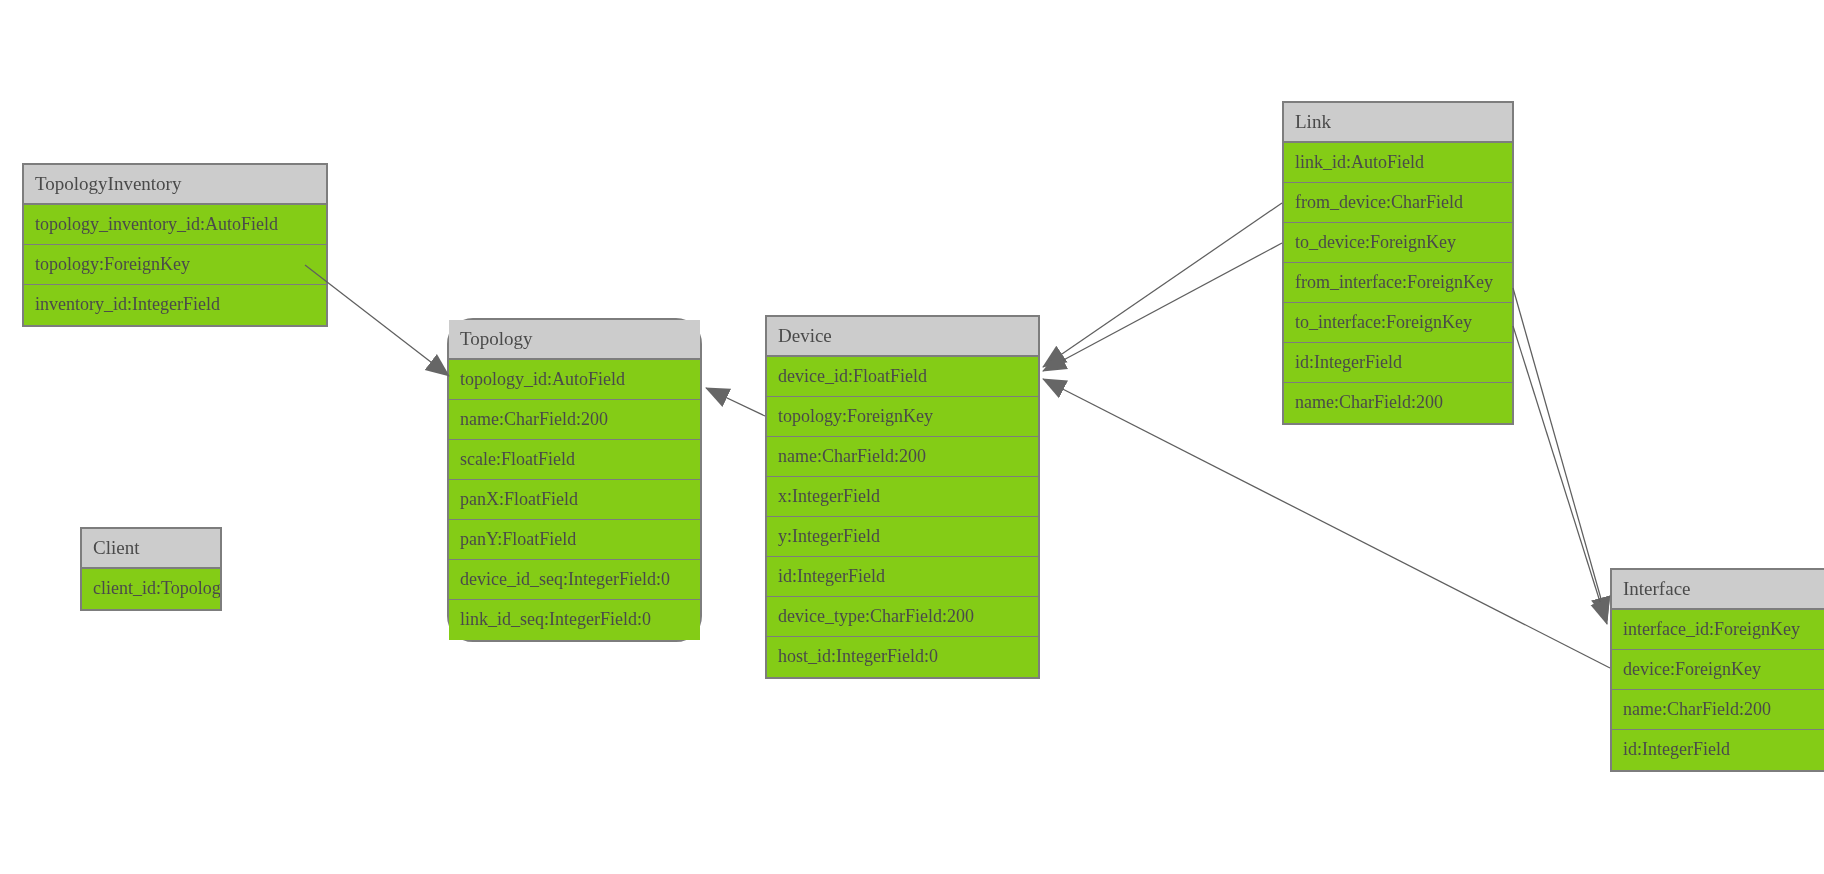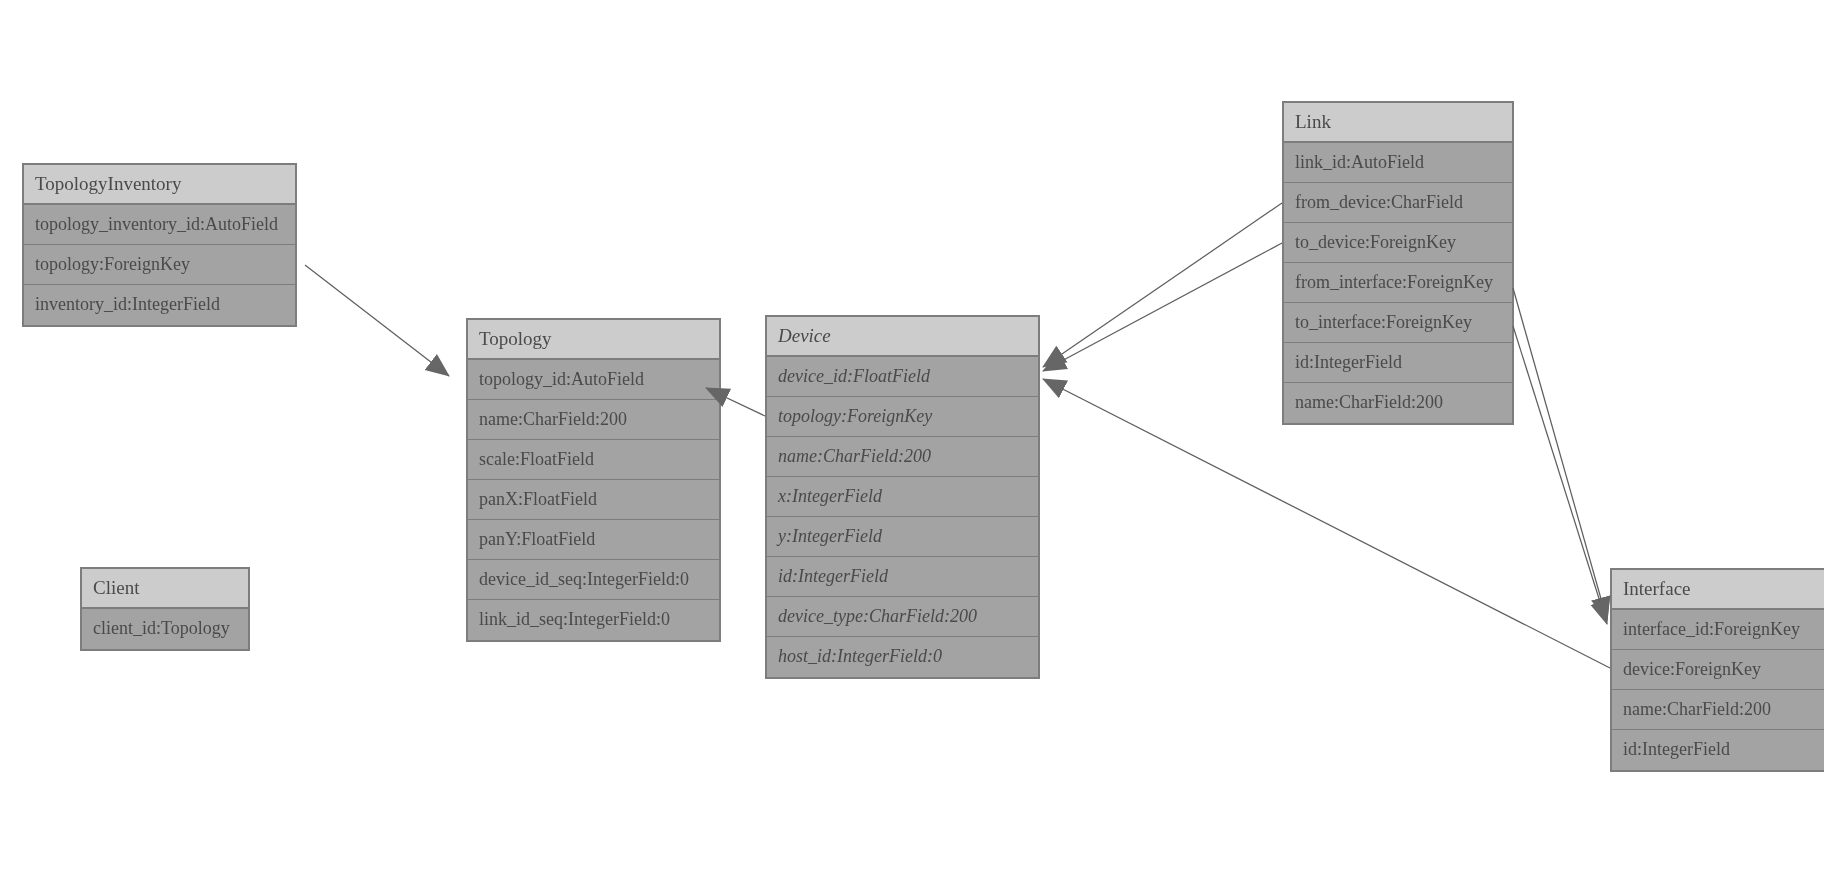--- a/index.html
+++ b/index.html
@@ -40,21 +40,21 @@
     overflow: hidden;
   }
   .entity-row {
     height: 40px;
     line-height: 39px;
     padding-left: 11px;
     font-size: 18px;
     color: #4a4a4a;
     border-bottom: 1px solid #7d7d7d;
     box-sizing: border-box;
-    background: #a3a3a3;
+    background: #84cc16;
     white-space: nowrap;
     overflow: hidden;
   }
   .entity-row:last-child {
     border-bottom: none;
   }
   #relations-svg {
     position: absolute;
     left: 0; top: 0;
     z-index: 3;
@@ -74,41 +74,41 @@
     <g id="relation-group">
         <line x1="305" y1="265" x2="449" y2="376" stroke="#5f5f5f" stroke-width="1.25" marker-end="url(#arrowhead)"></line>
         <line x1="765" y1="416" x2="706" y2="388" stroke="#5f5f5f" stroke-width="1.25" marker-end="url(#arrowhead)"></line>
         <line x1="1282" y1="203" x2="1043" y2="367" stroke="#5f5f5f" stroke-width="1.25" marker-end="url(#arrowhead)"></line>
         <line x1="1282" y1="243" x2="1043" y2="371" stroke="#5f5f5f" stroke-width="1.25" marker-end="url(#arrowhead)"></line>
         <line x1="1610" y1="668" x2="1043" y2="379" stroke="#5f5f5f" stroke-width="1.25" marker-end="url(#arrowhead)"></line>
         <line x1="1513" y1="288" x2="1607" y2="620" stroke="#5f5f5f" stroke-width="1.25" marker-end="url(#arrowhead)"></line>
         <line x1="1513" y1="326" x2="1607" y2="624" stroke="#5f5f5f" stroke-width="1.25" marker-end="url(#arrowhead)"></line>
       </g>
   </svg>
-<div class="entity" style="left: 22px; top: 163px; width: 275px;">
+<div class="entity" style="left: 22px; top: 163px; width: 306px;">
       <div class="entity-header">TopologyInventory</div>
       <div class="entity-row">topology_inventory_id:AutoField</div>
       <div class="entity-row">topology:ForeignKey</div>
       <div class="entity-row">inventory_id:IntegerField</div>
     </div>
-    <div class="entity" style="left: 466px; top: 318px; width: 255px;">
+    <div class="entity" style="left: 447px; top: 318px; width: 255px; border-radius: 26px;">
       <div class="entity-header">Topology</div>
       <div class="entity-row">topology_id:AutoField</div>
       <div class="entity-row">name:CharField:200</div>
       <div class="entity-row">scale:FloatField</div>
       <div class="entity-row">panX:FloatField</div>
       <div class="entity-row">panY:FloatField</div>
       <div class="entity-row">device_id_seq:IntegerField:0</div>
       <div class="entity-row">link_id_seq:IntegerField:0</div>
     </div>
-    <div class="entity" style="left: 80px; top: 527px; width: 170px; margin-top: 40px;">
+    <div class="entity" style="left: 80px; top: 527px; width: 142px;">
       <div class="entity-header">Client</div>
       <div class="entity-row">client_id:Topology</div>
     </div>
-    <div class="entity" style="left: 765px; top: 315px; width: 275px; font-style: italic;">
+    <div class="entity" style="left: 765px; top: 315px; width: 275px;">
       <div class="entity-header">Device</div>
       <div class="entity-row">device_id:FloatField</div>
       <div class="entity-row">topology:ForeignKey</div>
       <div class="entity-row">name:CharField:200</div>
       <div class="entity-row">x:IntegerField</div>
       <div class="entity-row">y:IntegerField</div>
       <div class="entity-row">id:IntegerField</div>
       <div class="entity-row">device_type:CharField:200</div>
       <div class="entity-row">host_id:IntegerField:0</div>
     </div>

